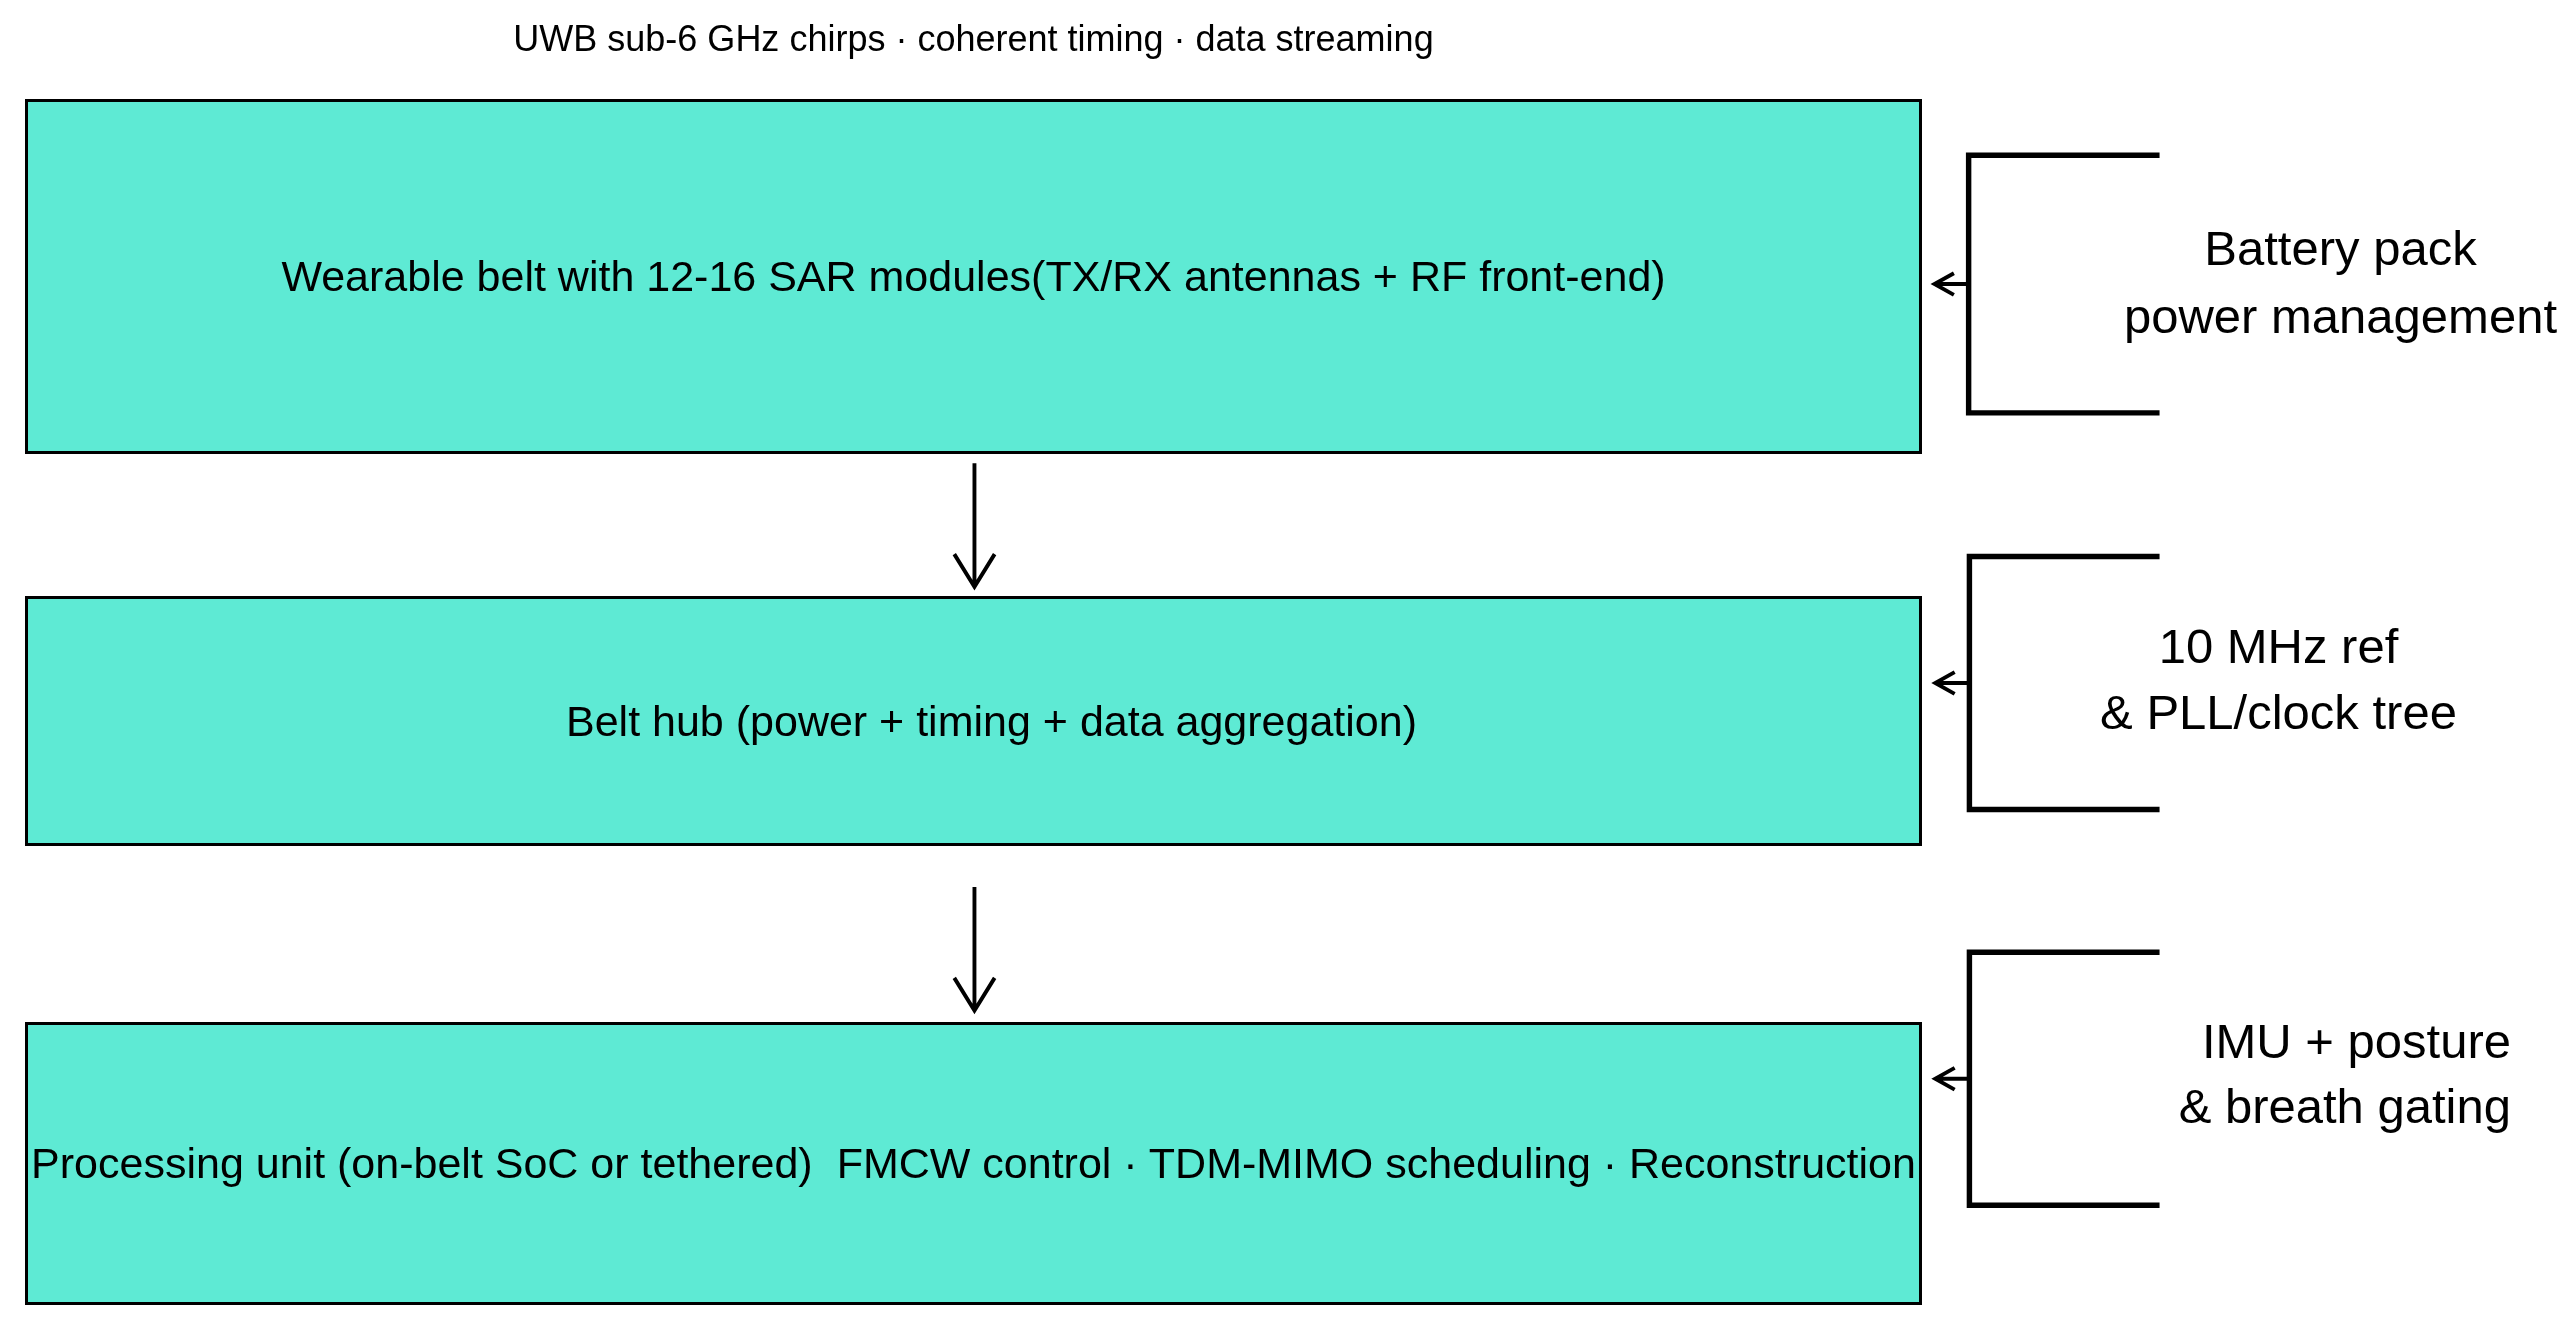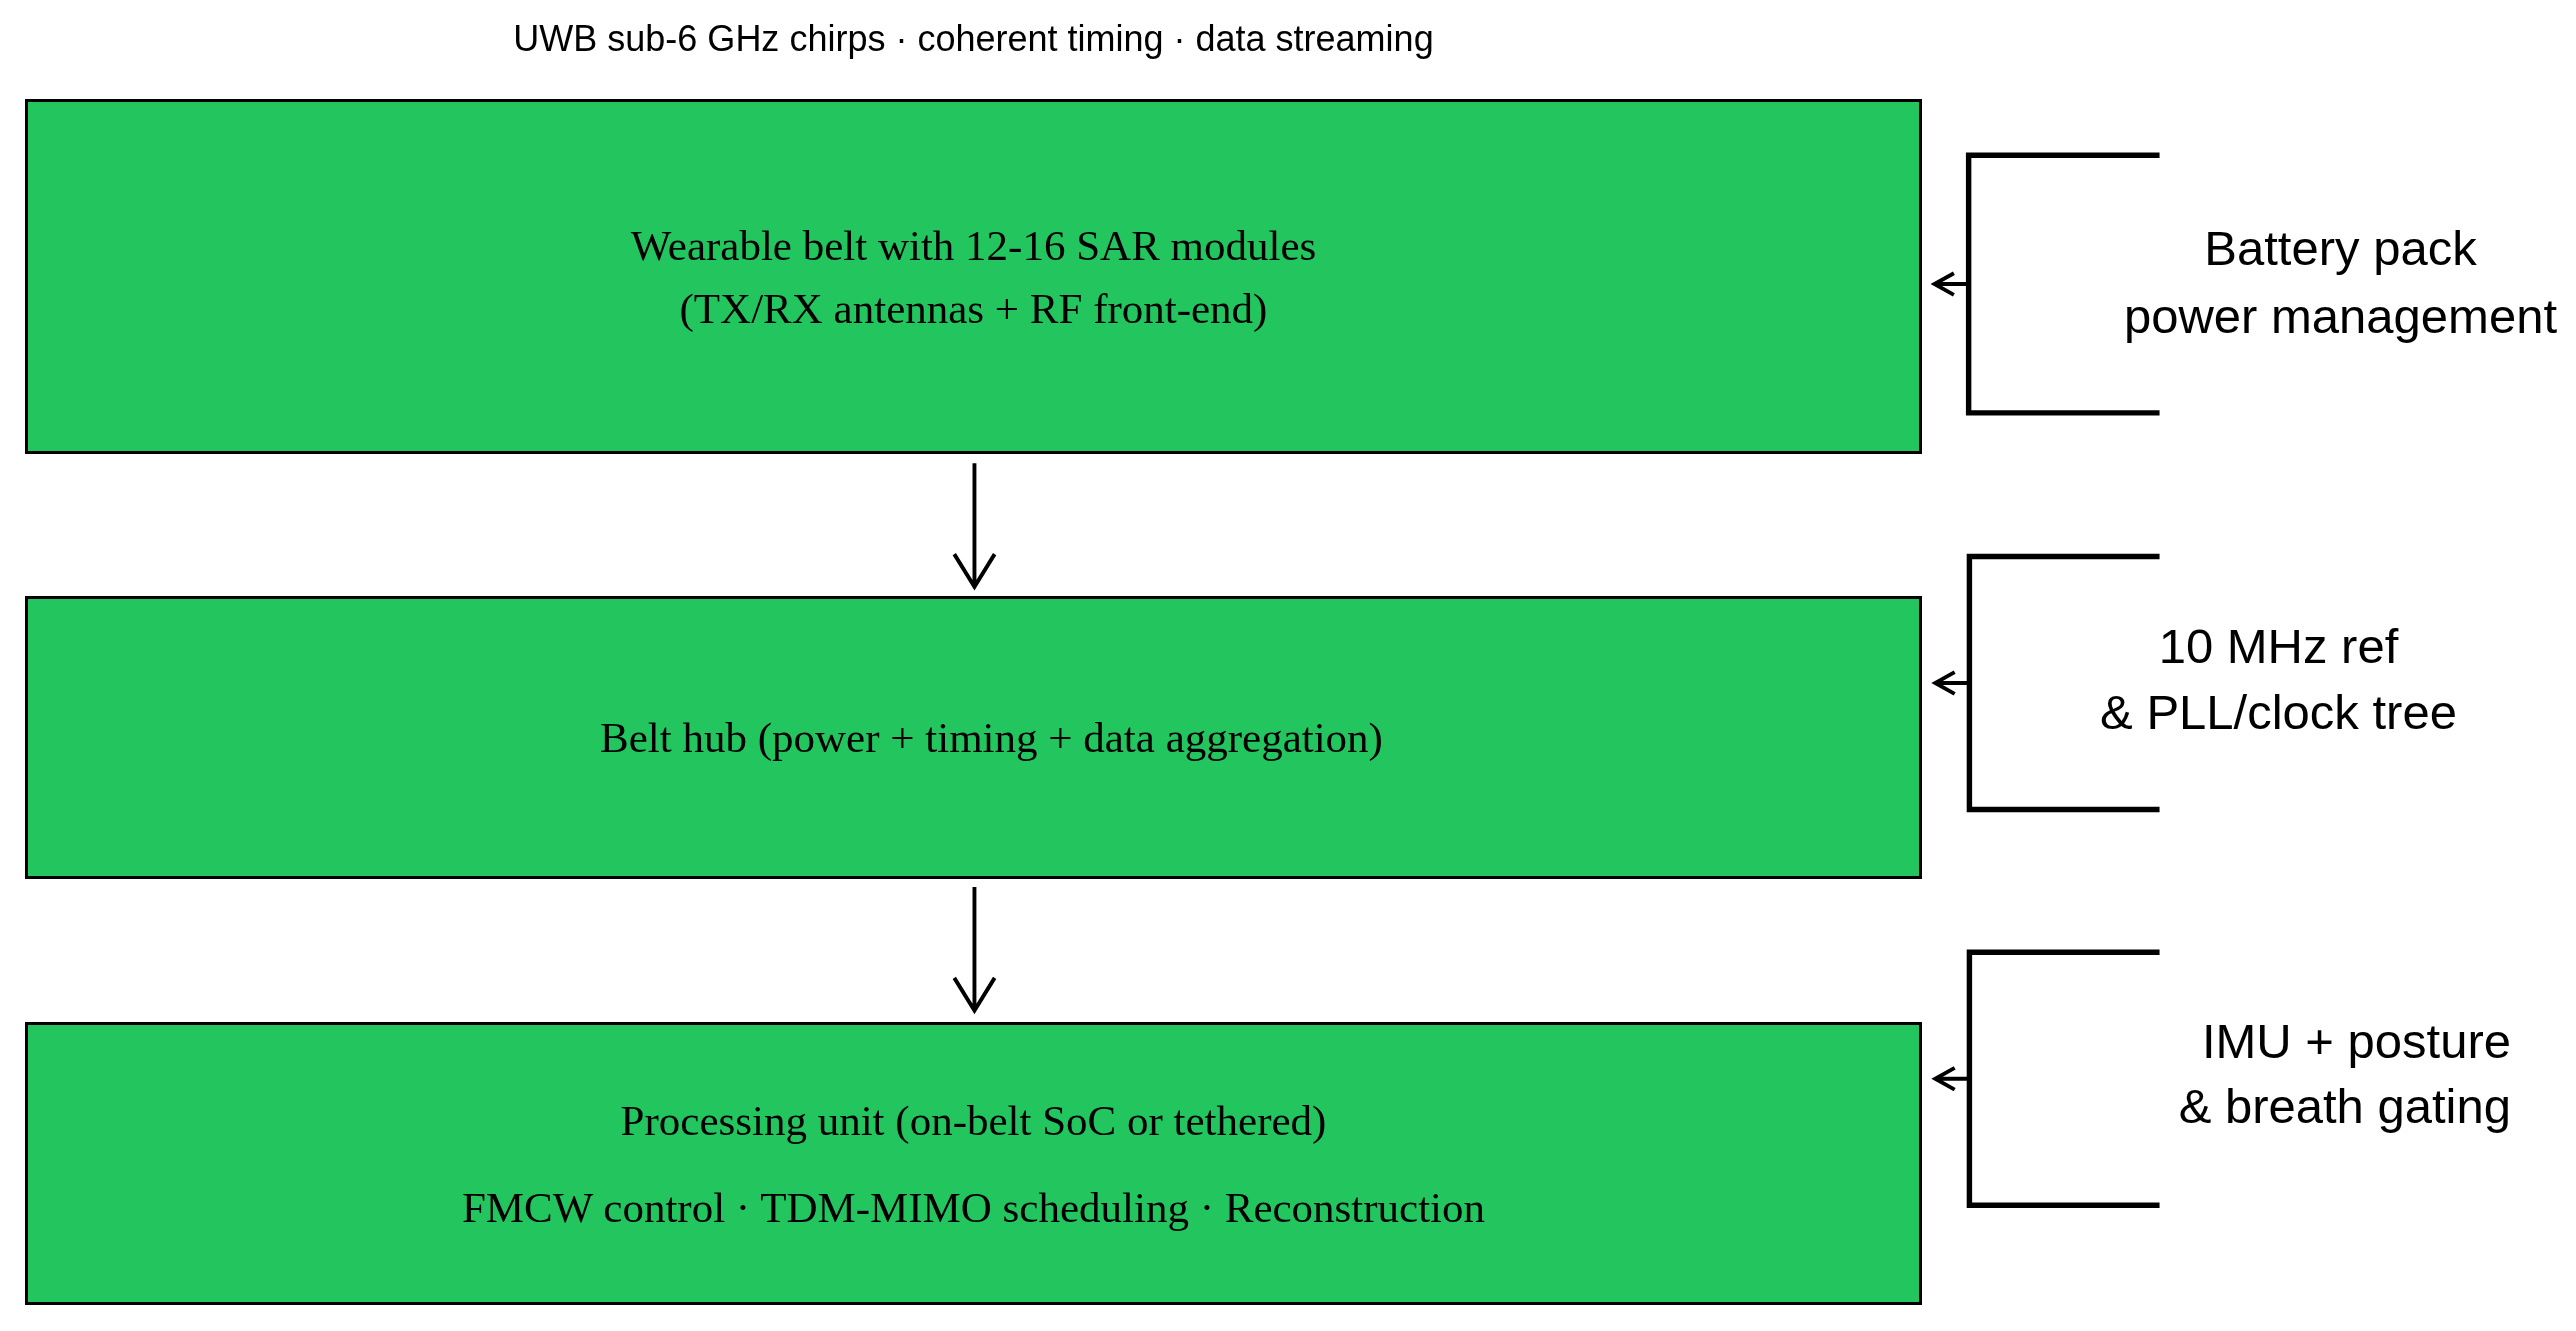--- a/index.html
+++ b/index.html
@@ -16,29 +16,28 @@
     left:25px;top:9.3px;width:1897px;
     text-align:center;
     font-size:36px;line-height:59px;
     white-space:nowrap;
   }
   .box{
     position:absolute;
     left:25px;width:1897px;
     border:3.1px solid #000000;
     box-sizing:border-box;
-    display:flex;flex-direction:column;
+    display:flex;flex-direction:row;
     justify-content:center;align-items:center;
     text-align:center;
     font-size:43px;line-height:63px;
-    background:#22c55e;
-    font-family:Liberation Serif, serif;
+    background:#5eead4;
   }
   #box-belt{top:99px;height:355px;}
-  #box-hub{top:596px;height:283px;padding-left:36px;}
+  #box-hub{top:596px;height:250px;padding-left:36px;}
   #box-processing{top:1022px;height:283px;gap:24px;}
   .box-line{white-space:nowrap;}
   .side-label{
     position:absolute;
     text-align:center;
     font-size:49px;
   }
   #label-battery{left:2100px;width:481px;top:214px;line-height:68px;}
   #label-clock{left:2038px;width:481px;top:613px;line-height:66px;}
   #label-imu{left:2030px;width:481px;top:1009px;line-height:65px;text-align:right;}

